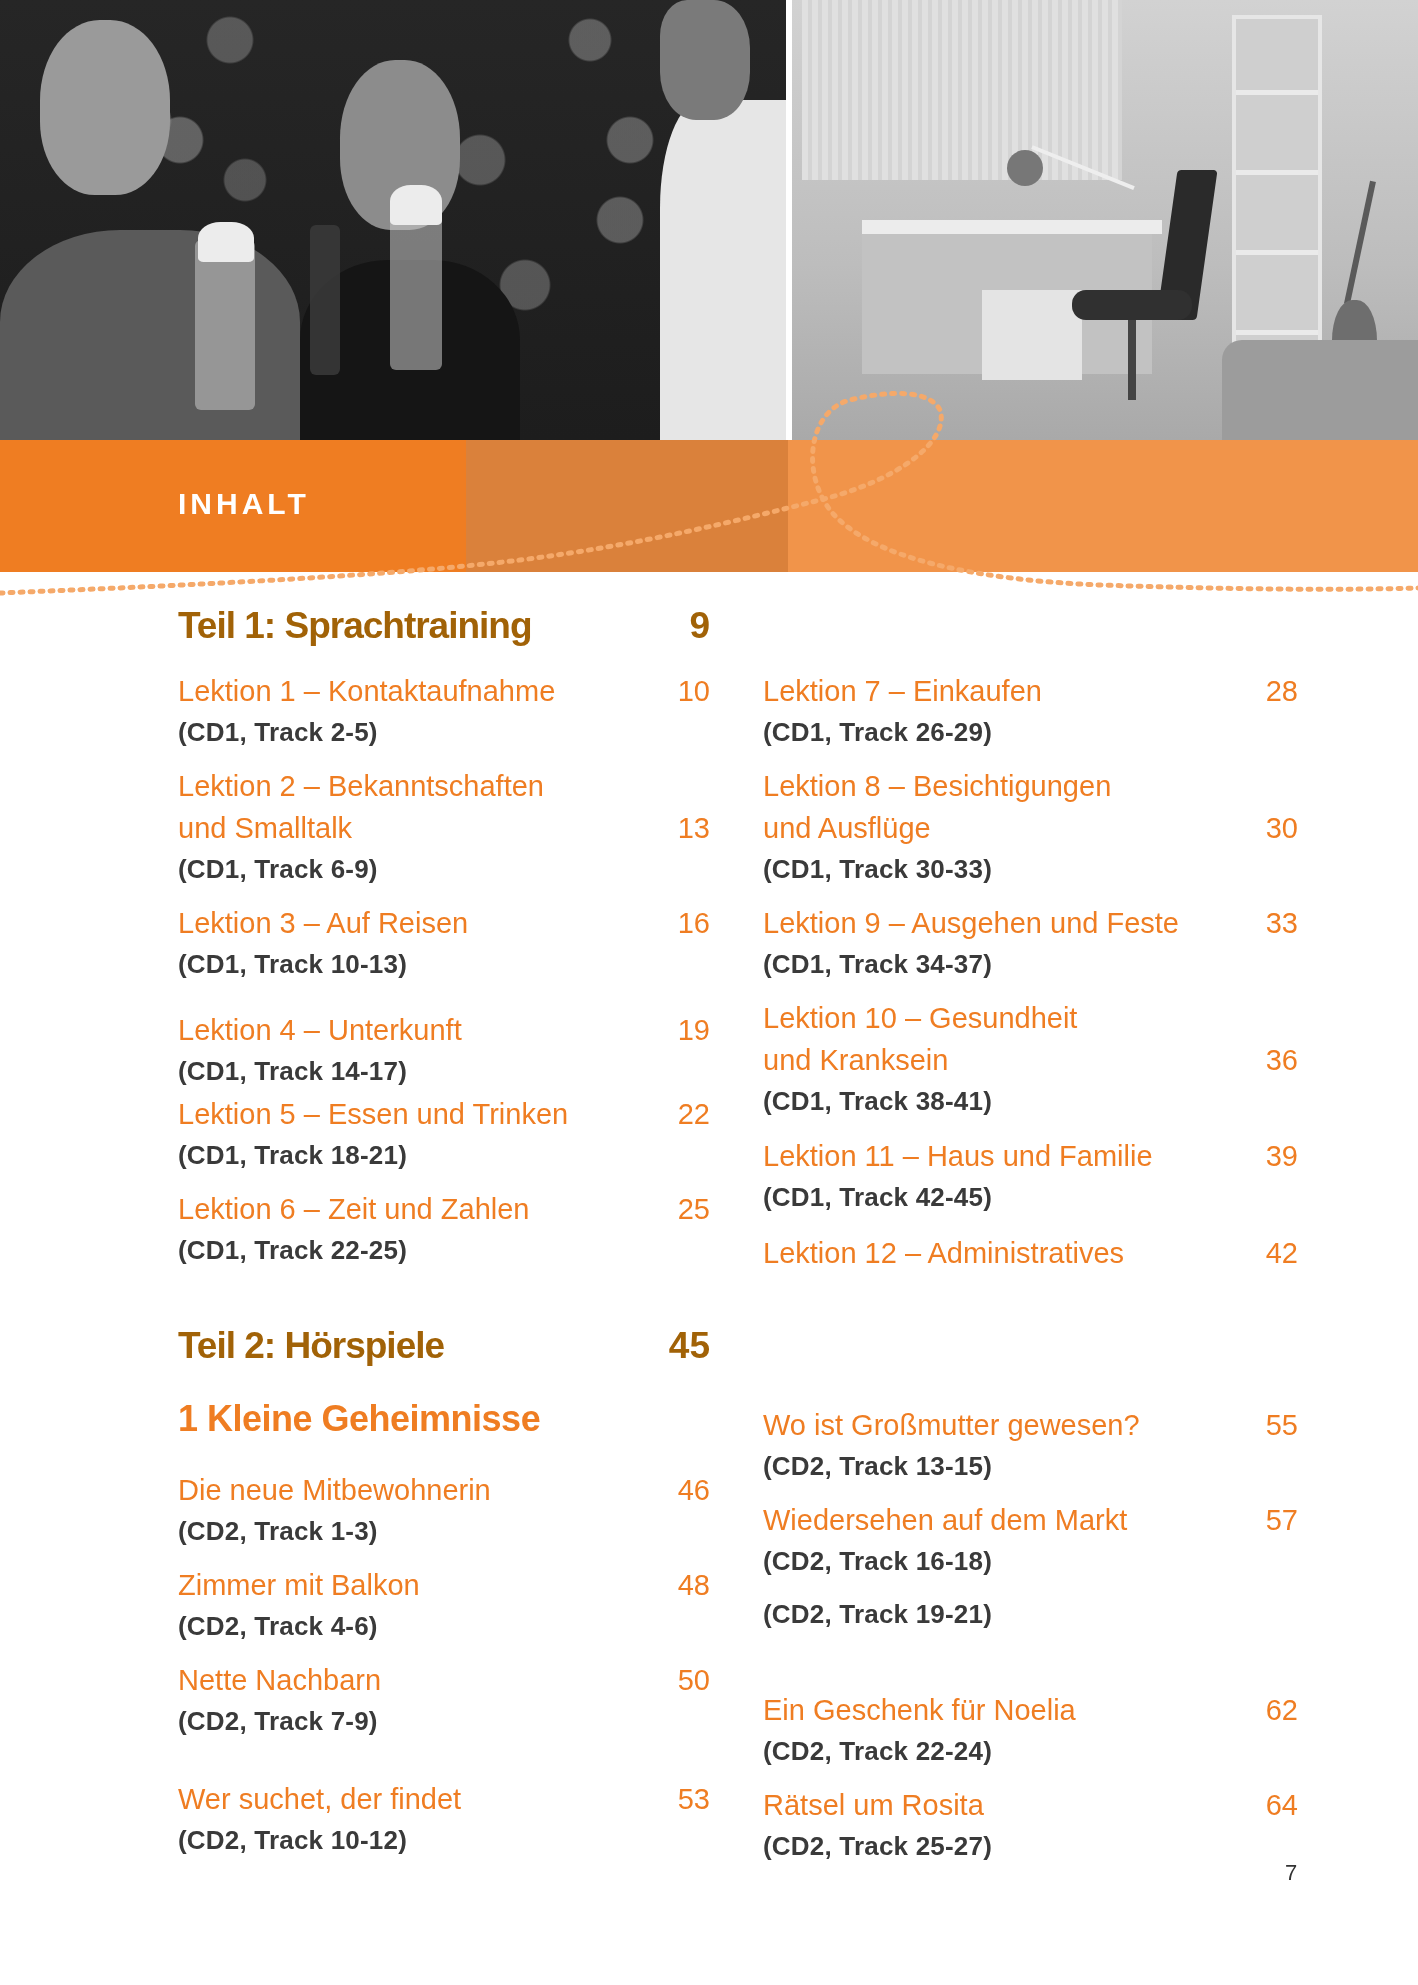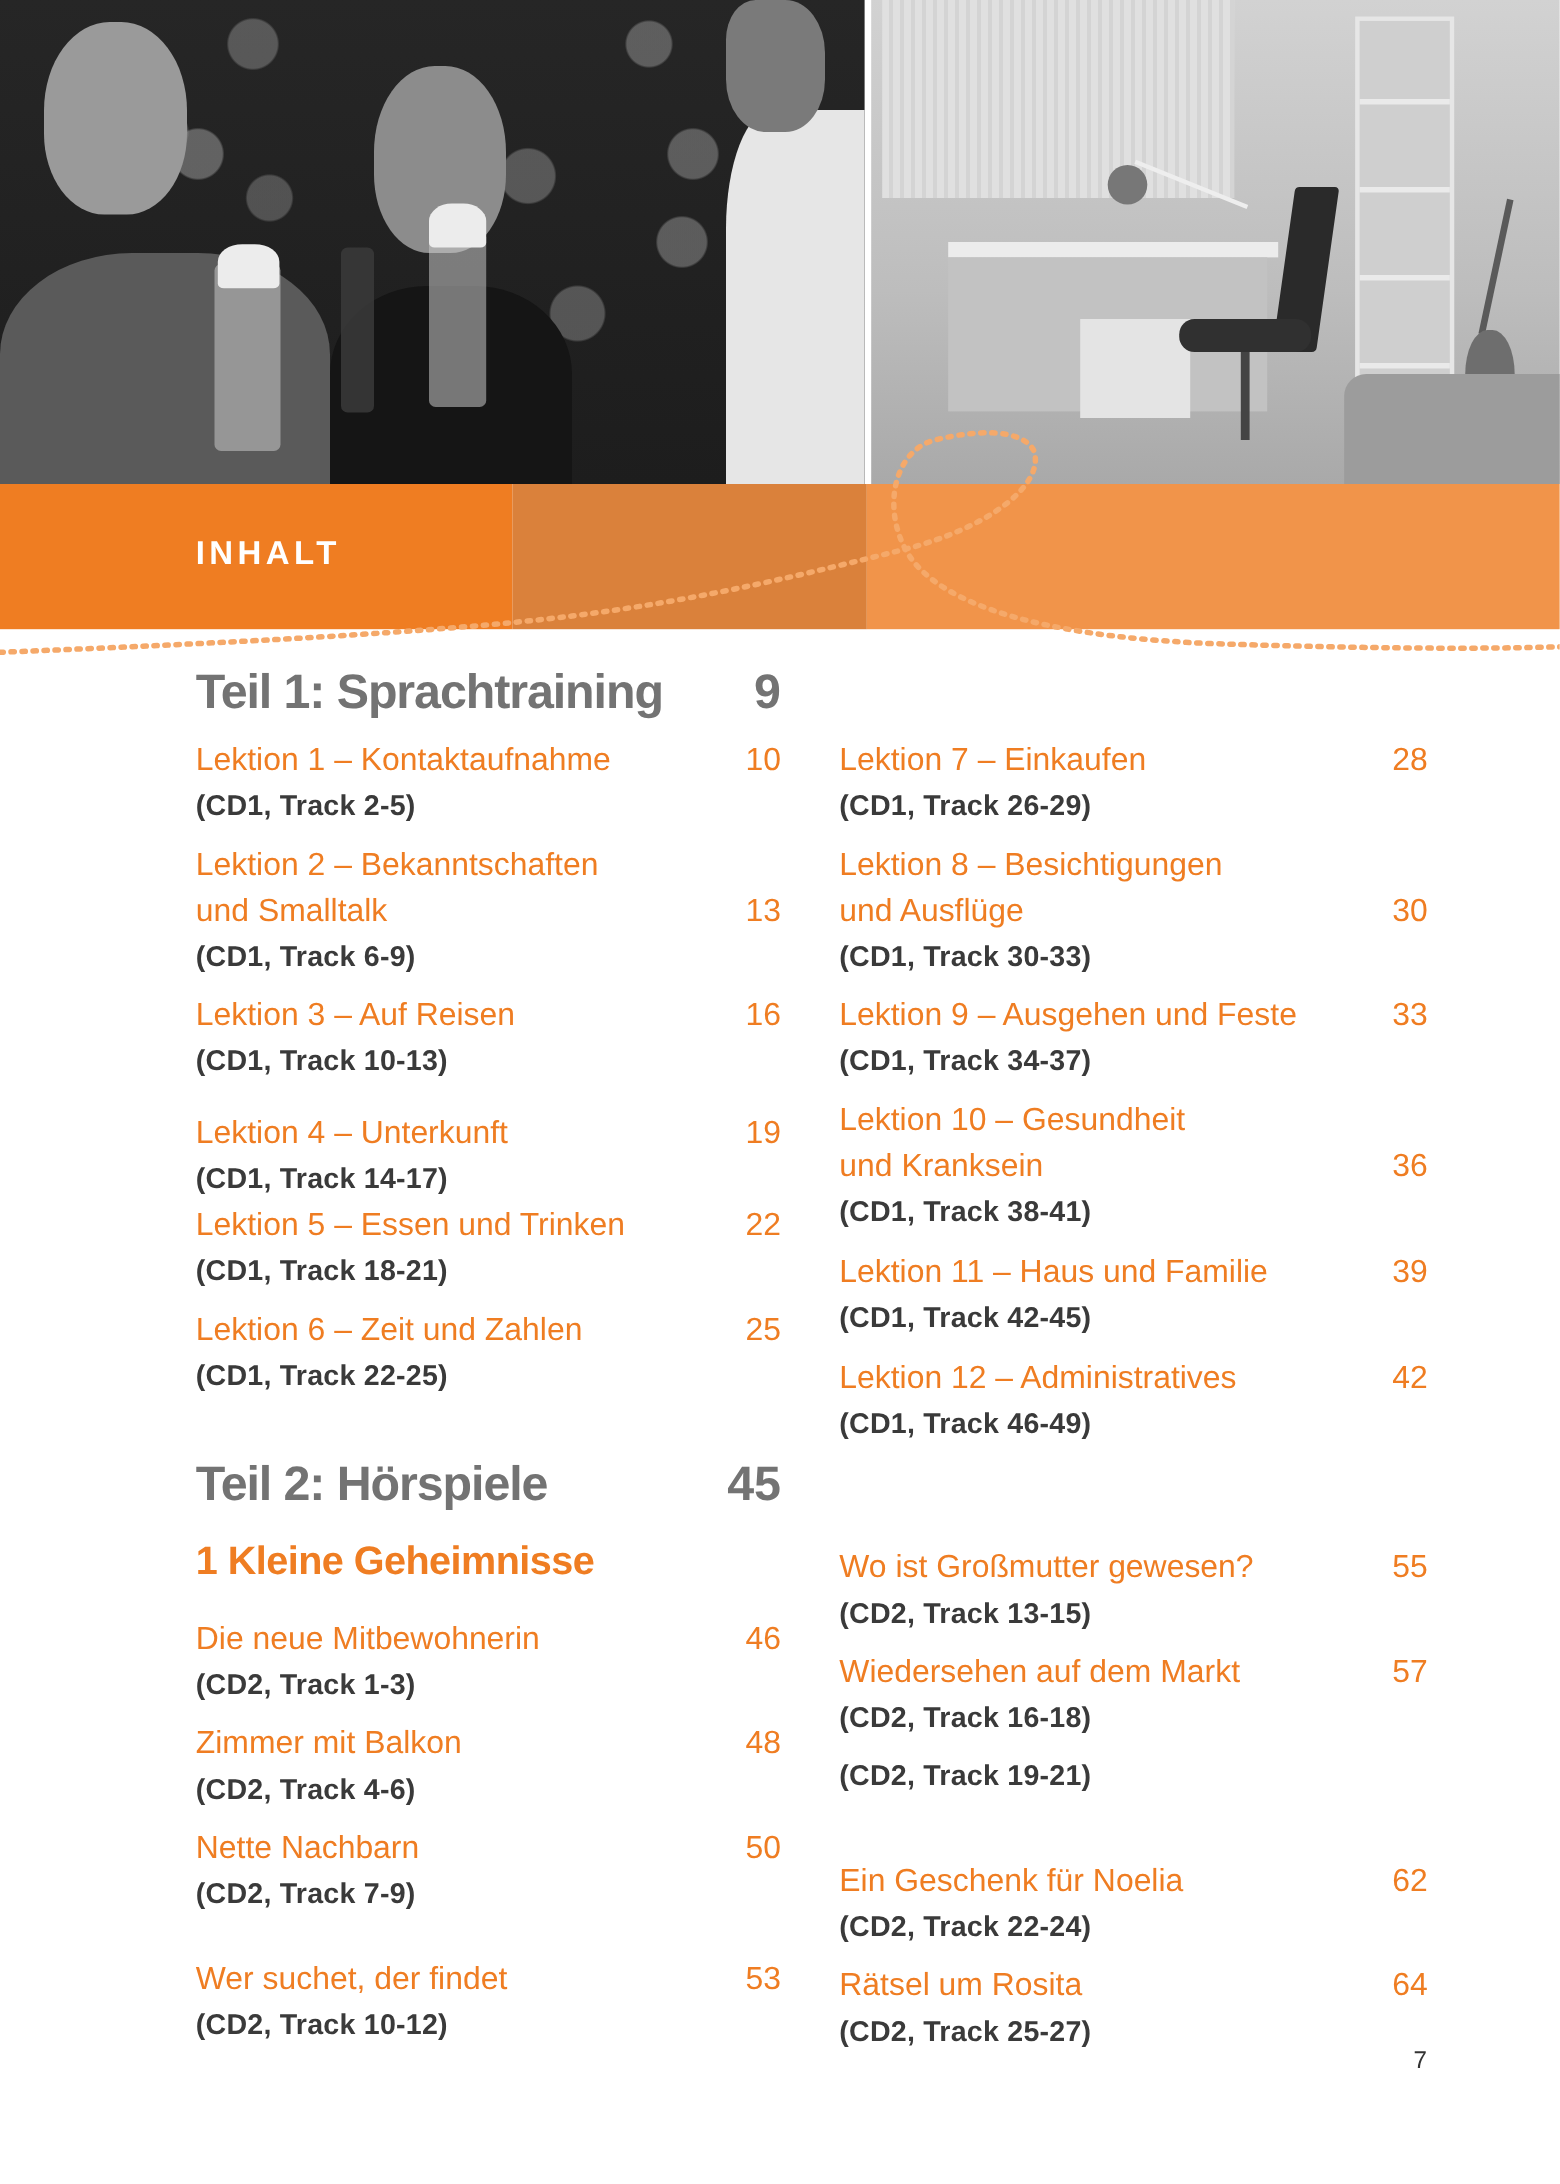--- a/index.html
+++ b/index.html
@@ -57,21 +57,21 @@
   .band-title { position: absolute; left: 178px; top: 47px; color: #ffffff; font-family: "Liberation Sans", sans-serif;
     font-weight: bold; font-size: 30px; letter-spacing: 4px; }
   .dots-svg { position: absolute; left: 0; top: 380px; width: 1418px; height: 220px; pointer-events: none; }
 
   
   .col { position: absolute; }
   .col-left { left: 178px; width: 532px; }
   .col-right { left: 763px; width: 535px; }
 
   .teil-head { position: absolute; display: flex; justify-content: space-between; align-items: flex-start;
-    color: #737373; font-family: "Liberation Sans", sans-serif; font-weight: bold; font-size: 44px; letter-spacing: -1px; }
+    color: #a16207; font-family: "Liberation Sans", sans-serif; font-weight: bold; font-size: 37px; letter-spacing: -1px; }
   .teil-head span:last-child { letter-spacing: 0; }
 
   .subhead { position: absolute; color: #ef7d22; font-family: "Liberation Sans", sans-serif; font-weight: bold; font-size: 36px; letter-spacing: -0.5px; }
 
   .entry { position: absolute; width: 100%; }
   .entry-title { display: flex; justify-content: space-between; align-items: flex-end;
     color: #ef7d22; font-family: "Liberation Sans", sans-serif; font-size: 29px; line-height: 42px; font-weight: normal; }
   .entry-title .t { white-space: pre-line; }
   .entry-title .p { text-align: right; min-width: 50px; }
   .entry-sub { color: #3a3a3a; font-family: "Liberation Sans", sans-serif; font-size: 26px; line-height: 40px; font-weight: 700; letter-spacing: 0.2px; }
@@ -213,21 +213,20 @@
         <span class="t">Lektion 11 – Haus und Familie</span>
         <span class="p">39</span>
       </div>
     <div class="entry-sub">(CD1, Track 42-45)</div>
   </div>
   <div class="entry" style="top:562px;">
     <div class="entry-title">
         <span class="t">Lektion 12 – Administratives</span>
         <span class="p">42</span>
       </div>
-    <div class="entry-sub">(CD1, Track 46-49)</div>
   </div>
 </div>
 
 <div class="teil-head" style="left:178px;top:1325px;width:532px;">
   <span>Teil 2: Hörspiele</span>
   <span>45</span>
 </div>
 <div class="subhead" style="left:178px;top:1398px;text-align:right;">1 Kleine Geheimnisse</div>
 
 <div class="col col-left" style="top:1469px;">

